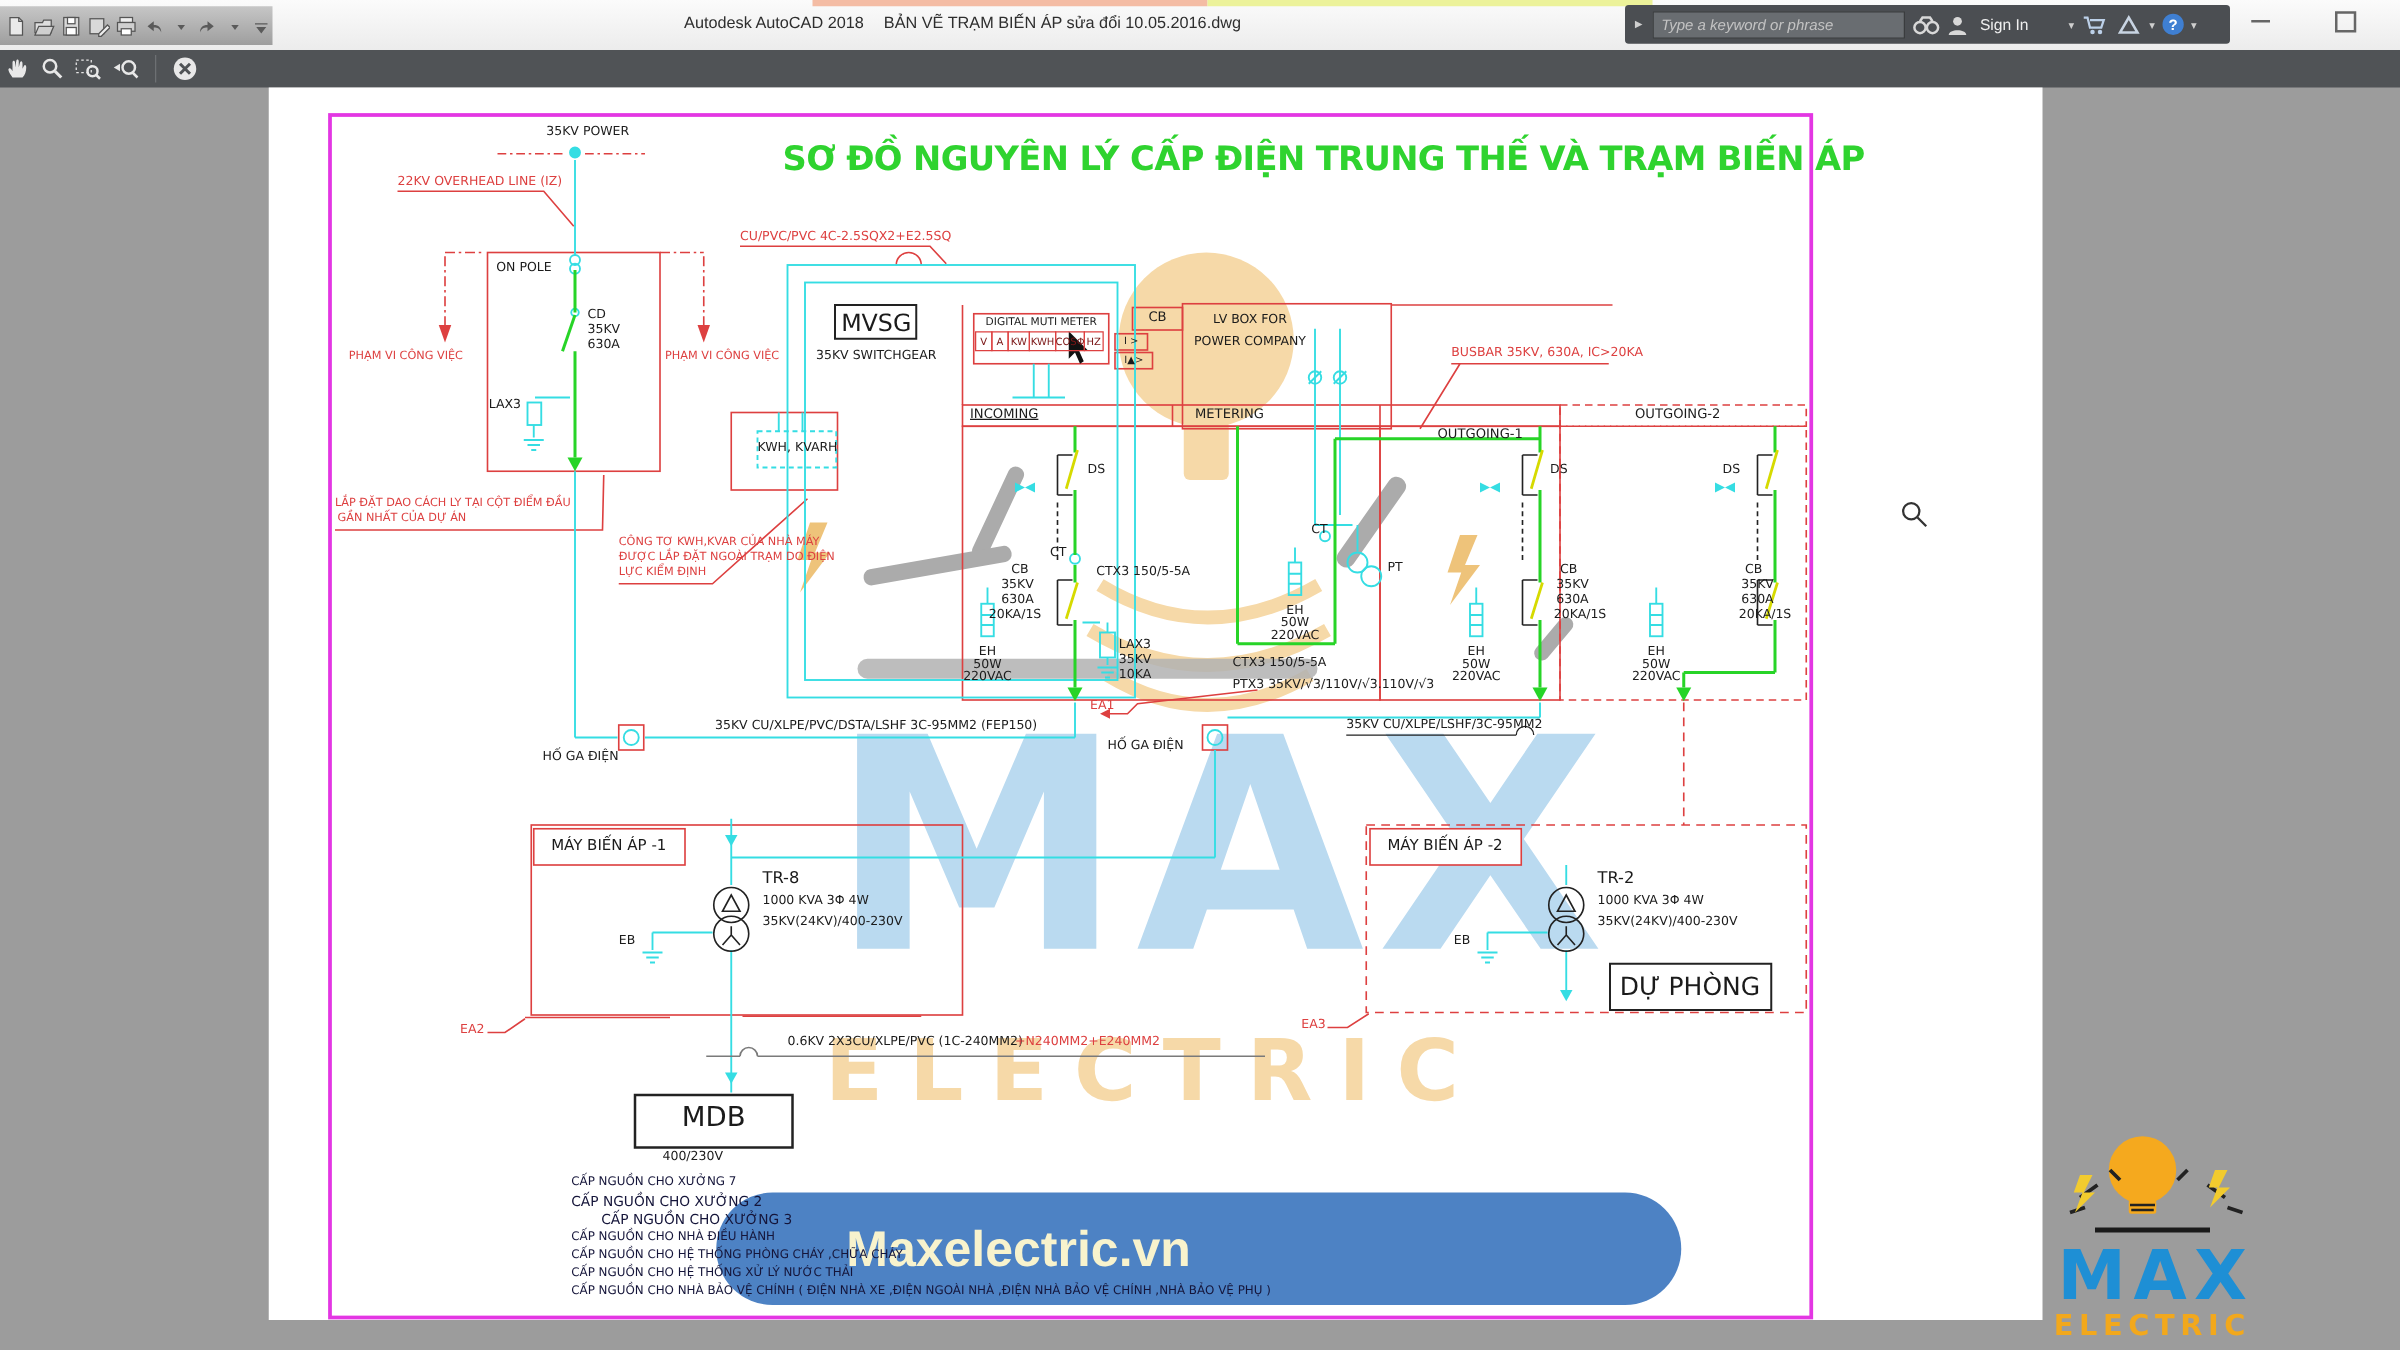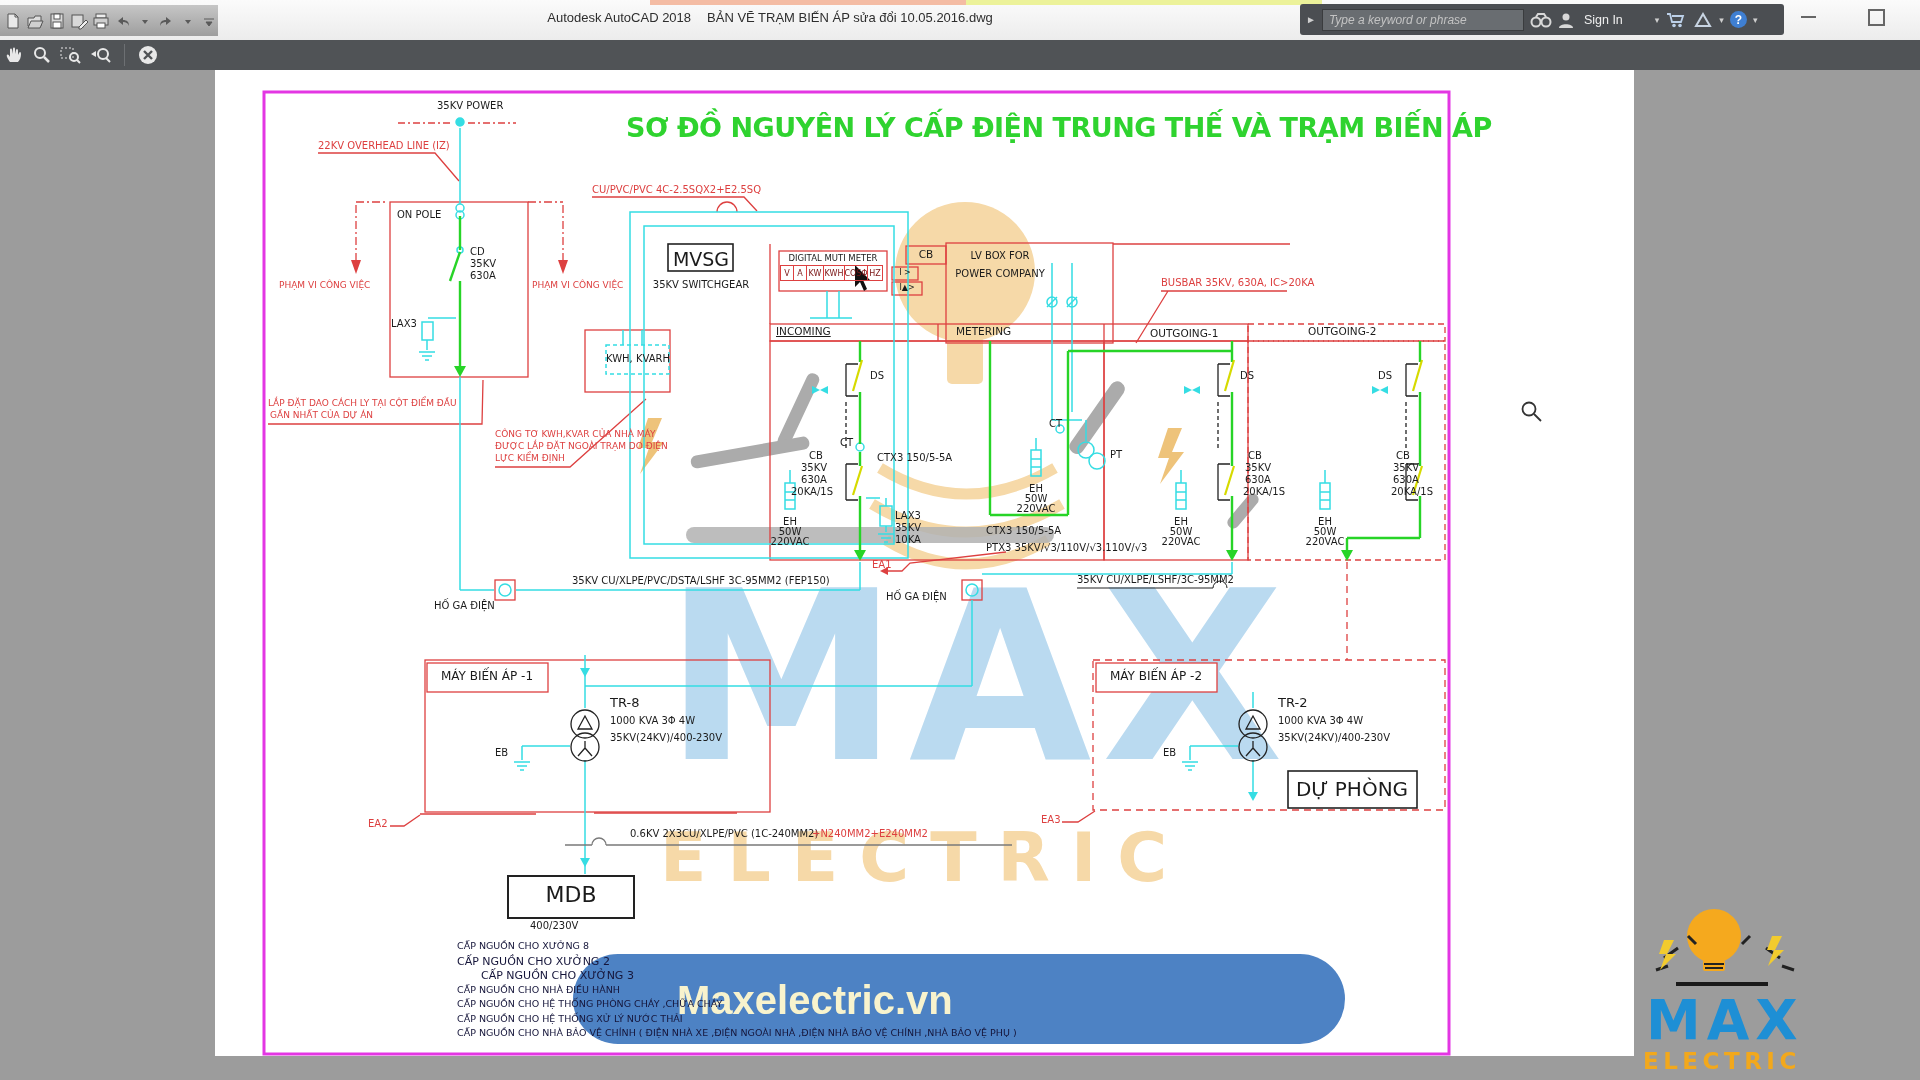--- a/index.html
+++ b/index.html
@@ -396,21 +396,21 @@
       <div class="lbl" style="left: 495px; top: 454px; font-size: 9px; color: rgb(221, 64, 64);">LỰC KIỂM ĐỊNH</div>
       <div class="lbl center" style="left: 833px; top: 254px; font-size: 8.5px; color: rgb(27, 27, 27);">DIGITAL MUTI METER</div>
       <div class="lbl center" style="left: 926px; top: 249px; font-size: 10.5px; color: rgb(27, 27, 27);">CB</div>
       <div class="lbl center" style="left: 905px; top: 269px; font-size: 8px; color: rgb(27, 27, 27);">I &gt;</div>
       <div class="lbl center" style="left: 907px; top: 284px; font-size: 8px; color: rgb(27, 27, 27);">I▲&gt;</div>
       <div class="lbl center" style="left: 1000px; top: 250px; font-size: 10px; color: rgb(27, 27, 27);">LV BOX FOR</div>
       <div class="lbl center" style="left: 1000px; top: 268px; font-size: 10px; color: rgb(27, 27, 27);">POWER COMPANY</div>
       <div class="lbl" style="left: 1161px; top: 277px; font-size: 10px; color: rgb(221, 64, 64);">BUSBAR 35KV, 630A, IC&gt;20KA</div>
       <div class="lbl" style="left: 776px; top: 326px; font-size: 10.5px; color: rgb(27, 27, 27); text-decoration: underline;">INCOMING</div>
       <div class="lbl" style="left: 956px; top: 326px; font-size: 10.5px; color: rgb(27, 27, 27);">METERING</div>
-      <div class="lbl" style="left: 1150px; top: 328px; font-size: 10.5px; color: rgb(27, 27, 27);">OUTGOING-1</div>
+      <div class="lbl" style="left: 1150px; top: 342px; font-size: 10.5px; color: rgb(27, 27, 27);">OUTGOING-1</div>
       <div class="lbl" style="left: 1308px; top: 326px; font-size: 10.5px; color: rgb(27, 27, 27);">OUTGOING-2</div>
       <div class="lbl" style="left: 870px; top: 370px; font-size: 10px; color: rgb(27, 27, 27);">DS</div>
       <div class="lbl" style="left: 840px; top: 437px; font-size: 10px; color: rgb(27, 27, 27);">CT</div>
       <div class="lbl center" style="left: 816px; top: 450px; font-size: 10px; color: rgb(27, 27, 27);">CB</div>
       <div class="lbl center" style="left: 814px; top: 462px; font-size: 10px; color: rgb(27, 27, 27);">35KV</div>
       <div class="lbl center" style="left: 814px; top: 474px; font-size: 10px; color: rgb(27, 27, 27);">630A</div>
       <div class="lbl center" style="left: 812px; top: 486px; font-size: 10px; color: rgb(27, 27, 27);">20KA/1S</div>
       <div class="lbl" style="left: 877px; top: 452px; font-size: 10px; color: rgb(27, 27, 27);">CTX3 150/5-5A</div>
       <div class="lbl" style="left: 895px; top: 510px; font-size: 10px; color: rgb(27, 27, 27);">LAX3</div>
       <div class="lbl" style="left: 895px; top: 522px; font-size: 10px; color: rgb(27, 27, 27);">35KV</div>
@@ -456,21 +456,21 @@
       <div class="lbl" style="left: 1278px; top: 715px; font-size: 10px; color: rgb(27, 27, 27);">1000 KVA 3Φ 4W</div>
       <div class="lbl" style="left: 1278px; top: 732px; font-size: 10px; color: rgb(27, 27, 27);">35KV(24KV)/400-230V</div>
       <div class="lbl" style="left: 1163px; top: 747px; font-size: 10px; color: rgb(27, 27, 27);">EB</div>
       <div class="lbl center" style="left: 1352px; top: 778px; font-size: 20px; color: rgb(27, 27, 27);">DỰ PHÒNG</div>
       <div class="lbl" style="left: 368px; top: 818px; font-size: 10px; color: rgb(221, 64, 64);">EA2</div>
       <div class="lbl" style="left: 1041px; top: 814px; font-size: 10px; color: rgb(221, 64, 64);">EA3</div>
       <div class="lbl" style="left: 630px; top: 828px; font-size: 10px; color: rgb(27, 27, 27);">0.6KV 2X3CU/XLPE/PVC (1C-240MM2)</div>
       <div class="lbl" style="left: 812px; top: 828px; font-size: 10px; color: rgb(221, 64, 64);">+N240MM2+E240MM2</div>
       <div class="lbl center" style="left: 571px; top: 883px; font-size: 22px; color: rgb(27, 27, 27);">MDB</div>
       <div class="lbl" style="left: 530px; top: 920px; font-size: 10px; color: rgb(27, 27, 27);">400/230V</div>
-      <div class="lbl" style="left: 457px; top: 941px; font-size: 9.5px; color: rgb(21, 21, 58);">CẤP NGUỒN CHO XƯỞNG 8</div>
+      <div class="lbl" style="left: 457px; top: 941px; font-size: 9.5px; color: rgb(21, 21, 58);">CẤP NGUỒN CHO XƯỞNG 7</div>
       <div class="lbl" style="left: 457px; top: 955.5px; font-size: 11px; color: rgb(21, 21, 58);">CẤP NGUỒN CHO XƯỞNG 2</div>
       <div class="lbl" style="left: 457px; top: 970px; font-size: 11px; color: rgb(21, 21, 58); margin-left: 24px;">CẤP NGUỒN CHO XƯỞNG 3</div>
       <div class="lbl" style="left: 457px; top: 984.5px; font-size: 9.5px; color: rgb(21, 21, 58);">CẤP NGUỒN CHO NHÀ ĐIỀU HÀNH</div>
       <div class="lbl" style="left: 457px; top: 999px; font-size: 9.5px; color: rgb(21, 21, 58);">CẤP NGUỒN CHO HỆ THỐNG PHÒNG CHÁY ,CHỮA CHÁY</div>
       <div class="lbl" style="left: 457px; top: 1013.5px; font-size: 9.5px; color: rgb(21, 21, 58);">CẤP NGUỒN CHO HỆ THỐNG XỬ LÝ NƯỚC THẢI</div>
       <div class="lbl" style="left: 457px; top: 1028px; font-size: 9.5px; color: rgb(21, 21, 58);">CẤP NGUỒN CHO NHÀ BẢO VỆ CHÍNH ( ĐIỆN NHÀ XE ,ĐIỆN NGOÀI NHÀ ,ĐIỆN NHÀ BẢO VỆ CHÍNH ,NHÀ BẢO VỆ PHỤ )</div>
     </div>
 
   <div class="logo">
     <svg width="186" height="96">

